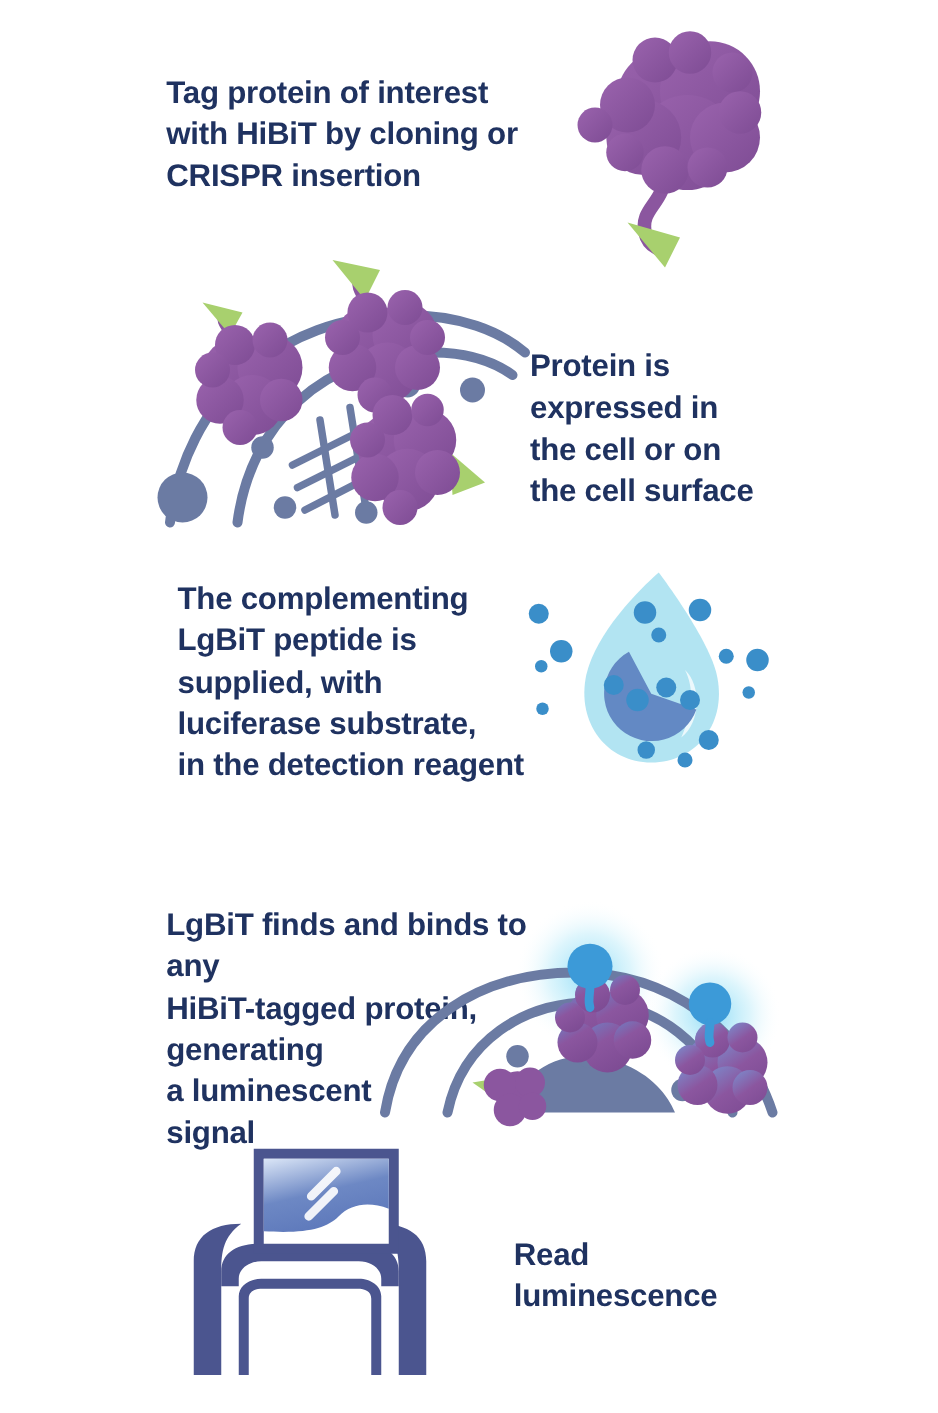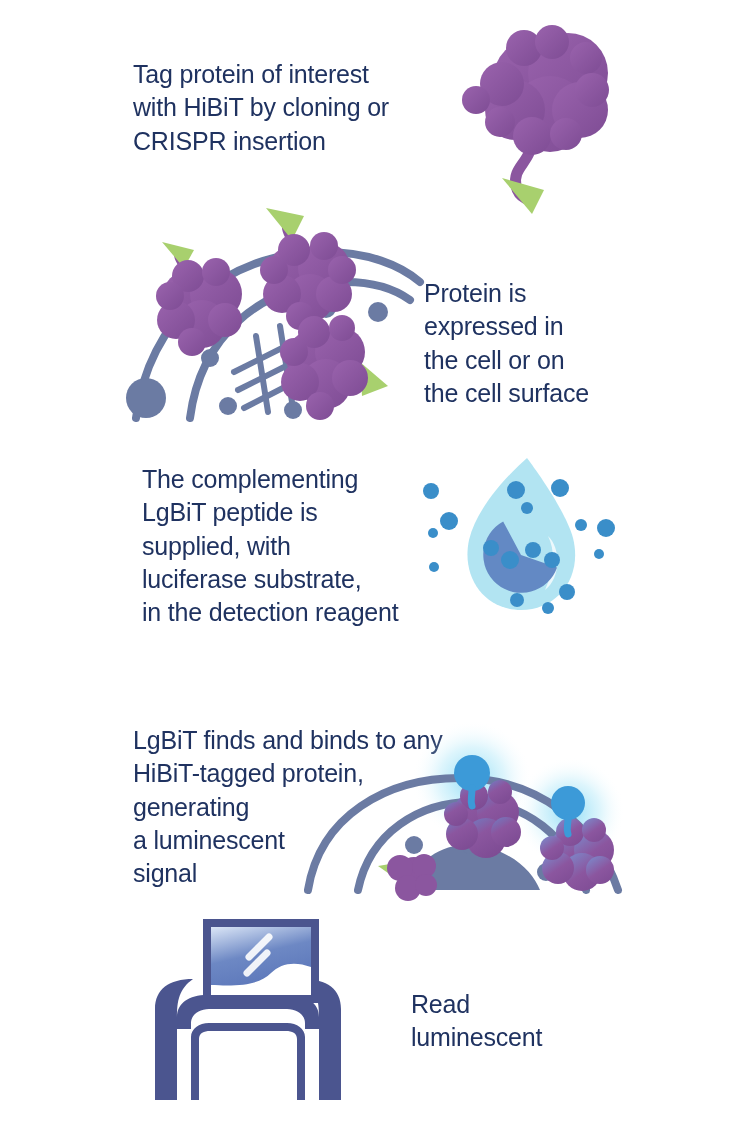--- a/index.html
+++ b/index.html
@@ -6,21 +6,21 @@
   body{
     width:750px;height:1130px;
     background:#ffffff;
     font-family:"Liberation Sans", sans-serif;
     position:relative;
     overflow:hidden;
   }
   .caption{
     position:absolute;
     color:#1f3260;
-    font-weight:normal;
+    font-weight:bold;
     font-size:25px;
     line-height:1.33;
     letter-spacing:-0.2px;
     white-space:pre-line;
   }
   .art{position:absolute;}
   svg{display:block;overflow:visible;}
 
   
   #cap1{left:133px;top:58px;width:320px;}
@@ -276,21 +276,21 @@
         <circle cx="100" cy="128" r="13"></circle>
         <circle cx="124" cy="126" r="12"></circle>
         <circle cx="108" cy="148" r="13"></circle>
         <circle cx="126" cy="145" r="11"></circle>
       </g>
     </g>
   </svg>
 </div>
 
 <div class="caption" id="cap5">Read
-luminescent</div>
+luminescence</div>
 
 <div class="art" id="art5">
   <svg width="230" height="200" viewBox="0 0 230 200">
     <defs>
       <linearGradient id="scr" x1="0" y1="0" x2="0.4" y2="1">
         <stop offset="0%" stop-color="#dbe6f7"></stop>
         <stop offset="55%" stop-color="#6d88c4"></stop>
         <stop offset="100%" stop-color="#5e79bb"></stop>
       </linearGradient>
     </defs>

